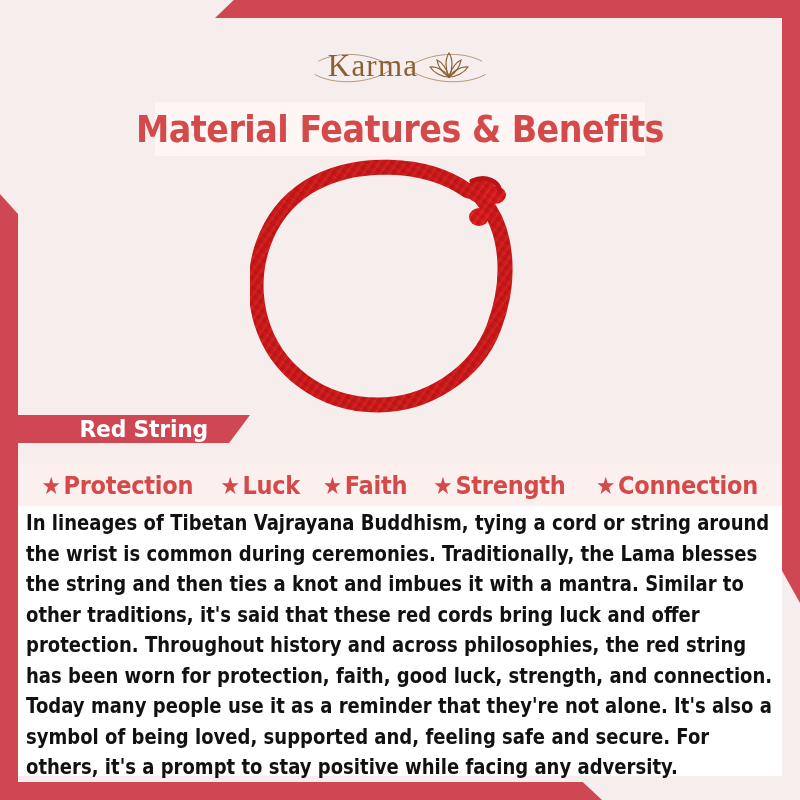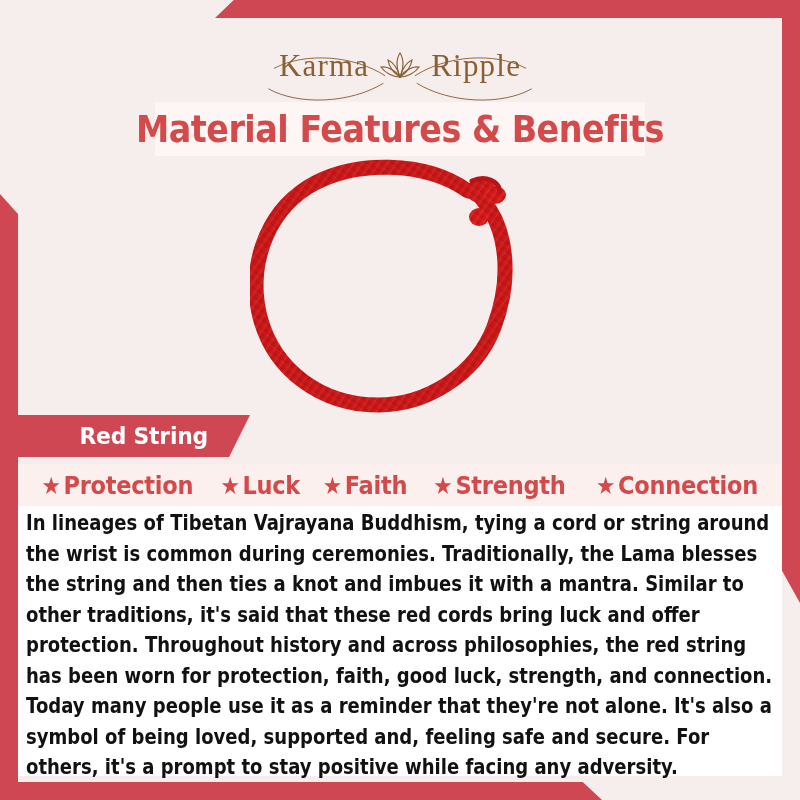--- a/index.html
+++ b/index.html
@@ -84,21 +84,21 @@
   #hero{
     position:absolute;top:158px;left:18px;width:764px;height:258px;
     background:#f6eeec;
     display:flex;align-items:center;justify-content:center;
   }
   #bracelet-svg{display:block;}
 
   
   #ribbon{
     position:absolute;top:415px;left:18px;
-    height:42px;width:232px;
+    height:28px;width:232px;
     background:#cf4752;
     clip-path:polygon(0 0, 100% 0, 91% 100%, 0 100%);
     display:flex;align-items:center;
   }
   #ribbon-label{
     color:#ffffff;
     font-family:"DejaVu Sans", sans-serif;
     font-weight:bold;
     font-size:23px;
     letter-spacing:-0.2px;
@@ -163,21 +163,20 @@
       <span class="logo-word">Karma</span>
       <svg id="logo-lotus" viewBox="0 0 46 34">
         <g fill="none" stroke="#8a5f33" stroke-width="1.2">
           <path d="M23,5 C27,11 27,21 23,29 C19,21 19,11 23,5 Z"></path>
           <path d="M23,29 C17,26 12,19 11,12 C16,14 21,21 23,29 Z"></path>
           <path d="M23,29 C29,26 34,19 35,12 C30,14 25,21 23,29 Z"></path>
           <path d="M23,29 C16,29 8,25 4,19 C11,18 19,23 23,29 Z"></path>
           <path d="M23,29 C30,29 38,25 42,19 C35,18 27,23 23,29 Z"></path>
         </g>
       </svg>
-      <span class="logo-word">Ripple</span>
     </div>
   </div>
 
   <div id="title-band"></div>
   <div id="title">Material Features &amp; Benefits</div>
 
   <div id="hero">
     <svg id="bracelet-svg" width="300" height="256" viewBox="0 0 300 256">
       <defs>
         <linearGradient id="cordg" x1="0" y1="0" x2="1" y2="1">

